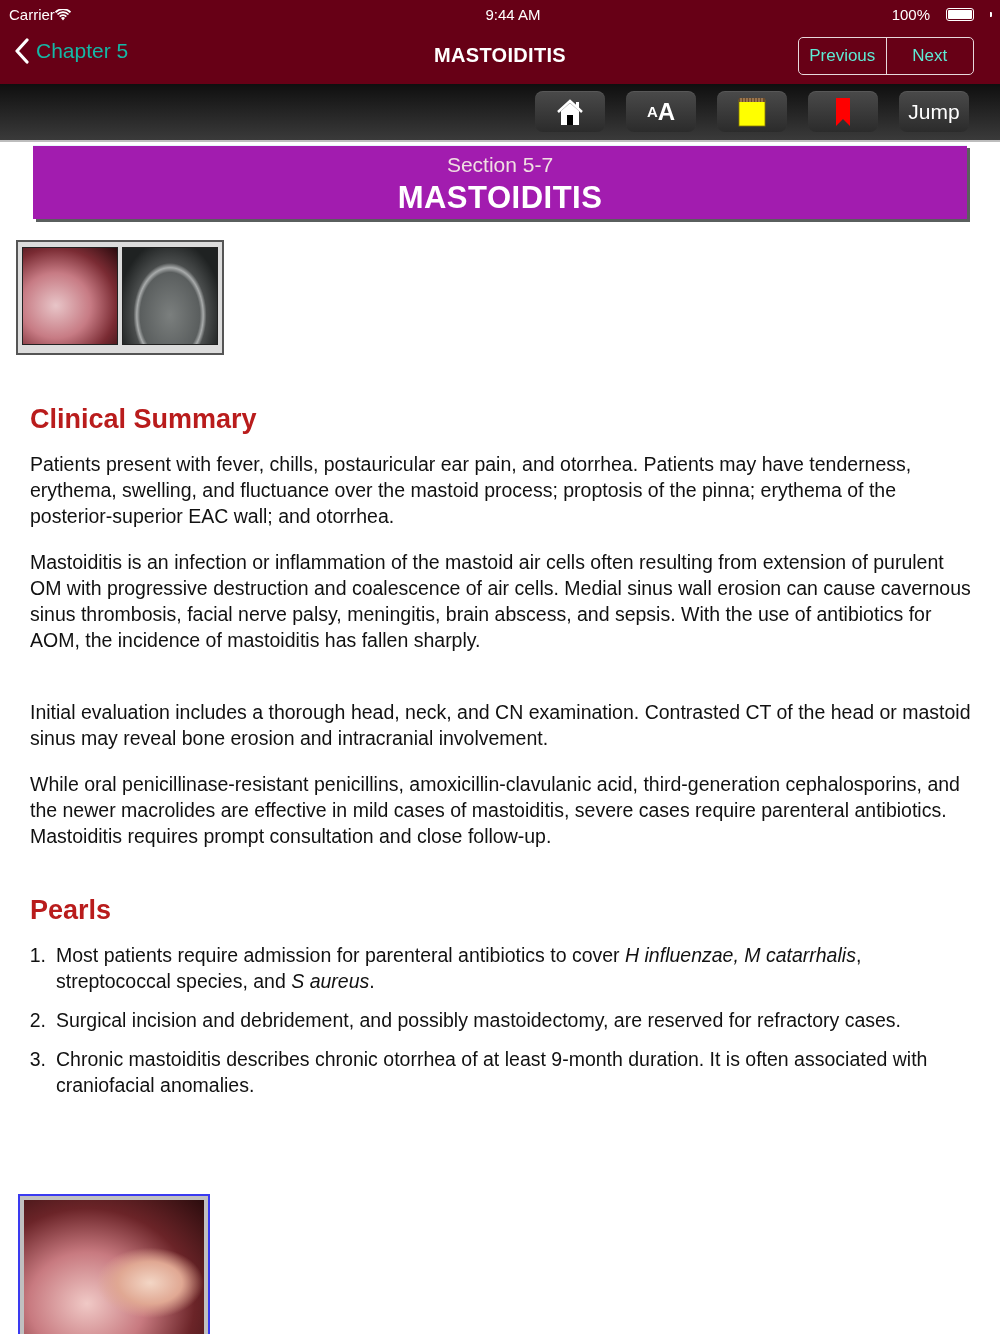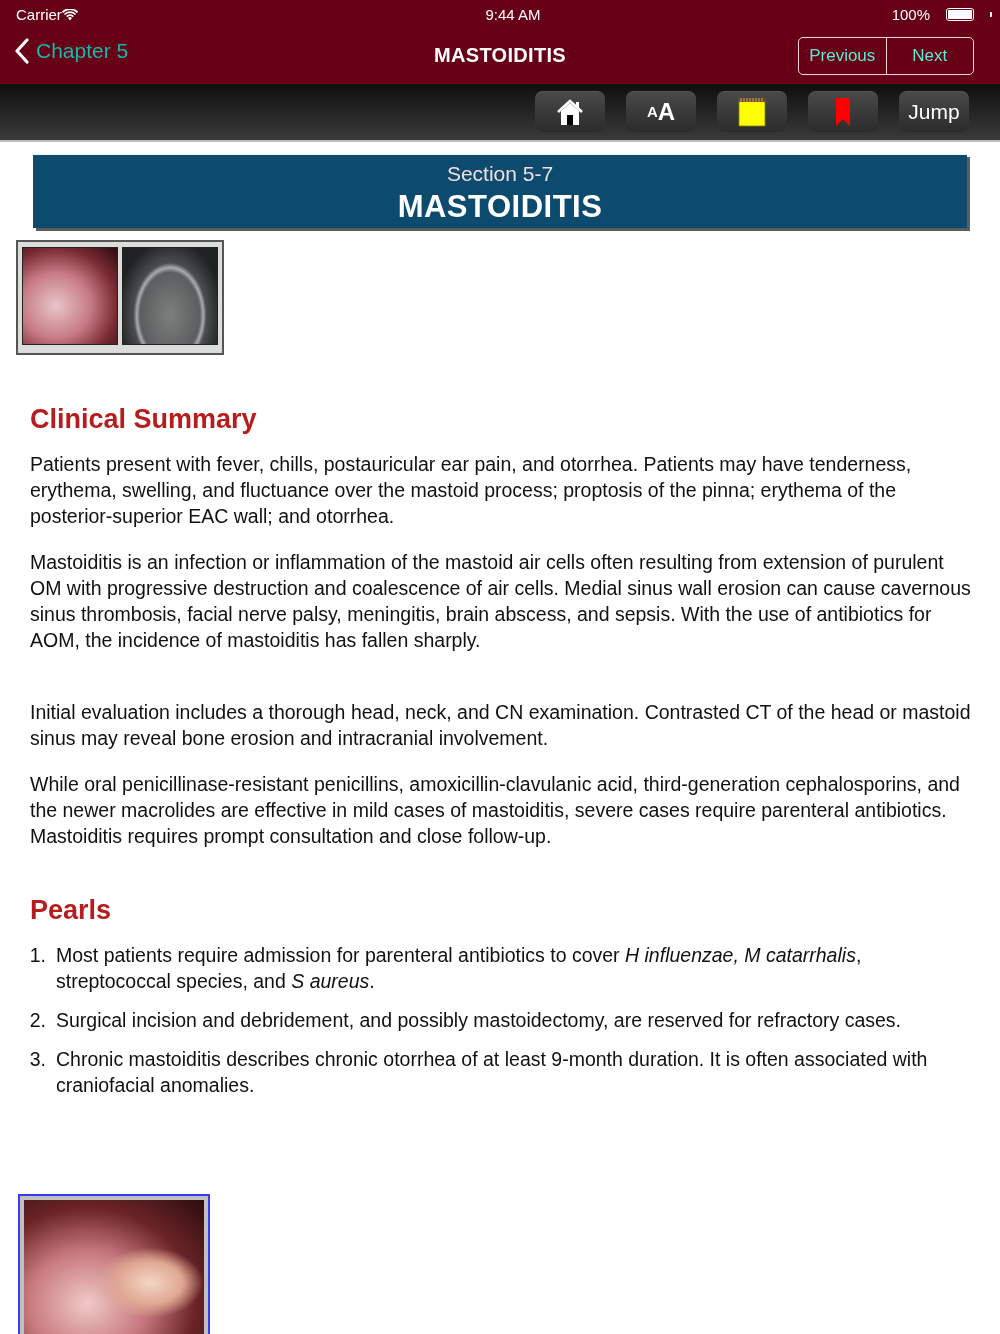--- a/index.html
+++ b/index.html
@@ -2,21 +2,21 @@
 <html><head>
 <meta charset="utf-8">
 <style>
   * { box-sizing: border-box; margin: 0; padding: 0; }
   html, body { width: 1000px; height: 1334px; overflow: hidden; background: #ffffff; }
   body { font-family: "Liberation Sans", sans-serif; position: relative; }
 
   
   .topbar { position: absolute; left: 0; top: 0; width: 1000px; height: 84px; background: #670016; color: #fff; }
   .status { position: absolute; top: 0; left: 0; width: 1000px; height: 28px; font-size: 15px; }
-  .status .carrier { position: absolute; left: 9px; top: 6px; display: flex; align-items: center; gap: 0; margin-left: 7px; }
+  .status .carrier { position: absolute; left: 9px; top: 6px; display: flex; align-items: center; gap: 0; }
   .status .time { position: absolute; left: 0; width: 1000px; text-align: center; top: 6px; padding-left: 26px; }
   .status .battery { position: absolute; right: 8px; top: 6px; display: flex; align-items: center; gap: 16px; }
   .batt-body { width: 28px; height: 13px; border: 1px solid #fff; border-radius: 3px; padding: 1px; }
   .batt-fill { width: 100%; height: 100%; background: #fff; border-radius: 1px; }
   .batt-tip { width: 2px; height: 5px; background: #fff; border-radius: 0 1px 1px 0; }
 
   .back { position: absolute; left: 14px; top: 38px; display: flex; align-items: center; gap: 6px; font-size: 21px; color: #14b8a6; cursor: pointer; }
   .back svg { display: block; }
   .navtitle { position: absolute; left: 0; width: 1000px; top: 44px; text-align: center; font-size: 20px; font-weight: 600; letter-spacing: 0.3px; pointer-events: none; }
   .seg { position: absolute; left: 798px; top: 37px; width: 176px; height: 38px; border: 1.5px solid #e8d7db; border-radius: 5px; display: flex; overflow: hidden; }
@@ -25,21 +25,21 @@
 
   
   .toolbar { position: absolute; left: 0; top: 84px; width: 1000px; height: 58px; background: linear-gradient(#0f0f0f, #3a3a3a); border-bottom: 2px solid #bdbdbd; }
   .tbtn { position: absolute; top: 7px; width: 70px; height: 41px; border-radius: 8px; background: linear-gradient(#4a4a4a, #2b2b2b); box-shadow: inset 0 1px 0 rgba(255,255,255,0.08); display: flex; align-items: center; justify-content: center; color: #fff; cursor: pointer; }
   .tbtn.jump { font-size: 21px; }
   .tbtn.font { font-weight: bold; }
   .tbtn.font .small { font-size: 15px; }
   .tbtn.font .big { font-size: 24px; }
 
   
-  .banner { position: absolute; left: 33px; top: 154px; width: 934px; height: 74px; background: #0c4a6e; color: #fff; text-align: center; box-shadow: 3px 3px 0 #5a5f5e; border-top: 1px solid #e8f8fa; }
+  .banner { position: absolute; left: 33px; top: 145px; width: 934px; height: 74px; background: #a21caf; color: #fff; text-align: center; box-shadow: 3px 3px 0 #5a5f5e; border-top: 1px solid #e8f8fa; }
   .banner .sect { font-size: 21px; margin-top: 7px; color: #f0dfe2; }
   .banner .big { font-size: 31px; font-weight: bold; margin-top: 3px; letter-spacing: 0.5px; }
 
   
   .thumbs { position: absolute; left: 16px; top: 240px; width: 208px; height: 115px; background: #dcdcdc; border: 2px solid #555; display: flex; gap: 4px; padding: 5px 4px 10px 4px; }
   .thumb { width: 97px; height: 98px; border: 1.5px solid #222; cursor: pointer; }
   .thumb.ear { background: radial-gradient(ellipse at 35% 60%, #e8c5c8 0%, #c77b84 40%, #7a2b33 70%, #2a0a0d 100%); }
   .thumb.ct { background: radial-gradient(ellipse at 50% 70%, #7b7f7e 0%, #5a5e5e 45%, #a8abab 50%, #4a4d4d 55%, #1f2222 80%); }
 
   

